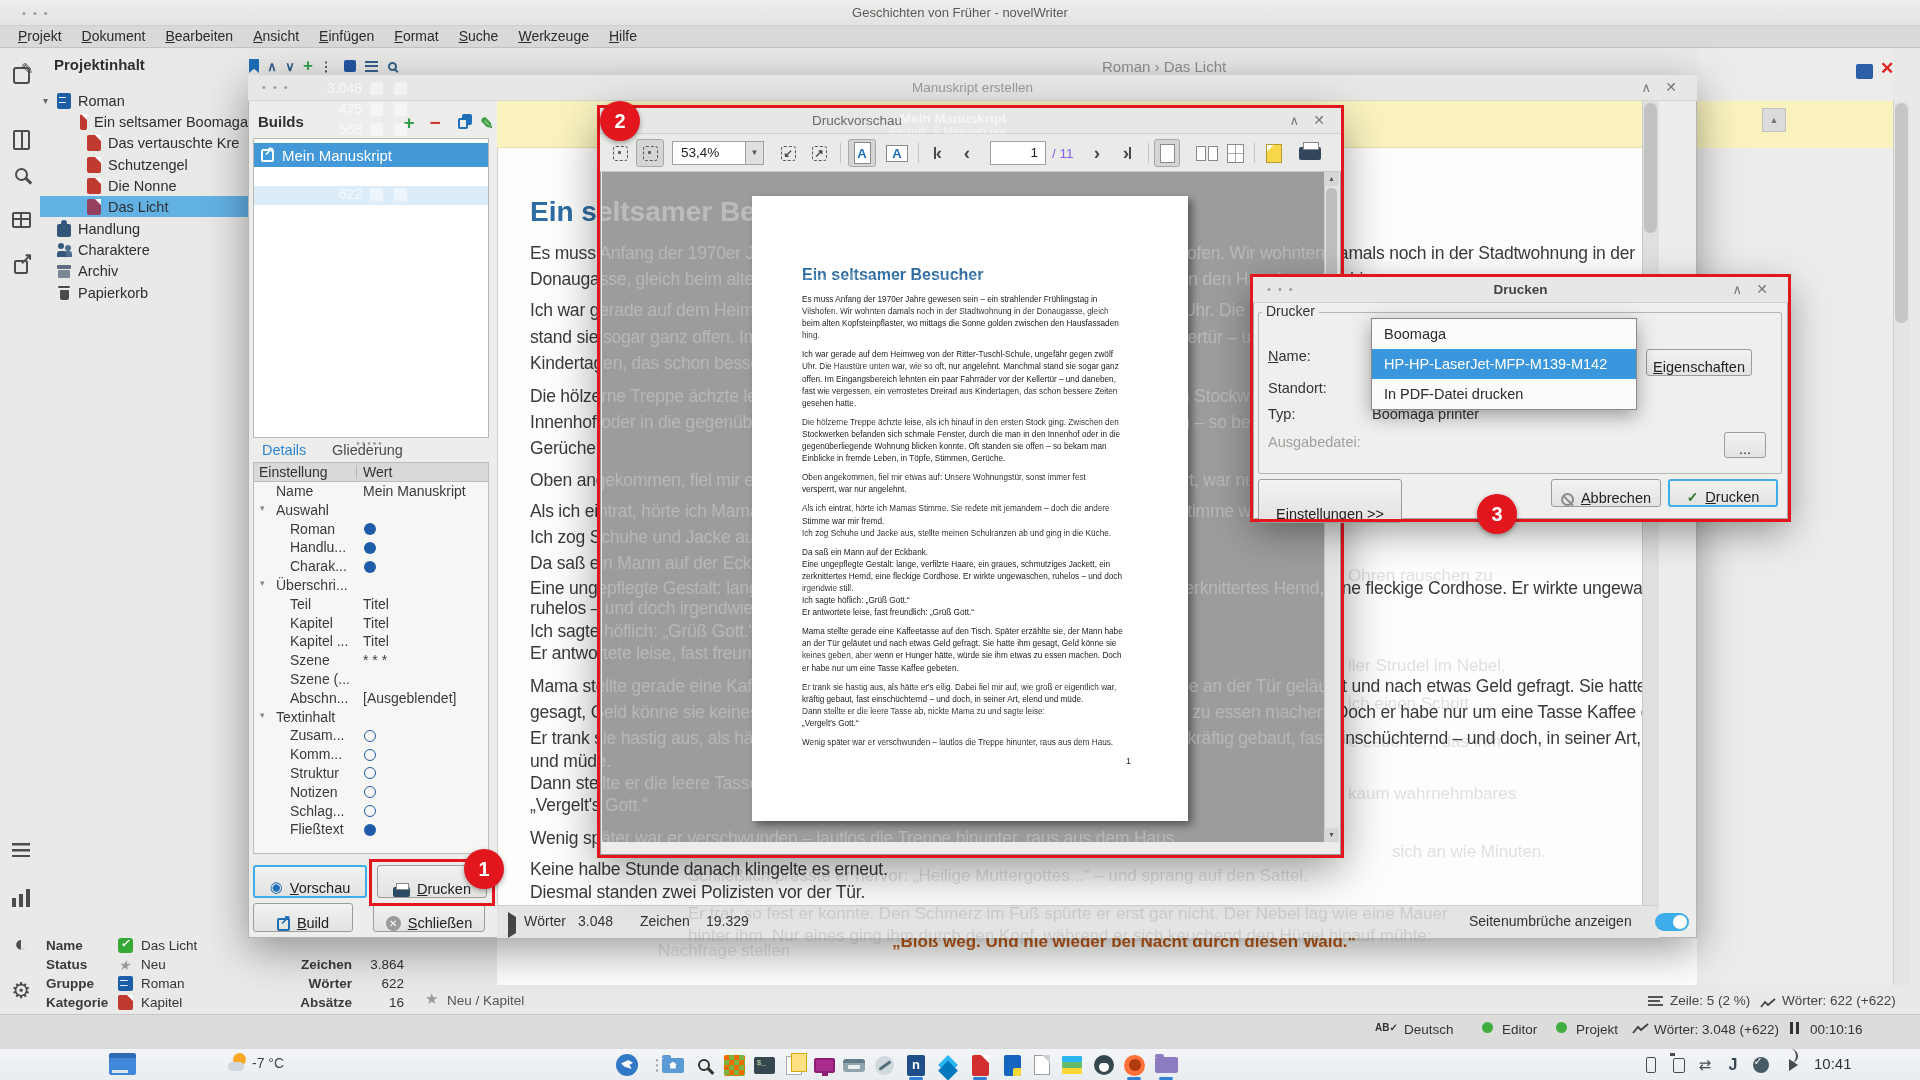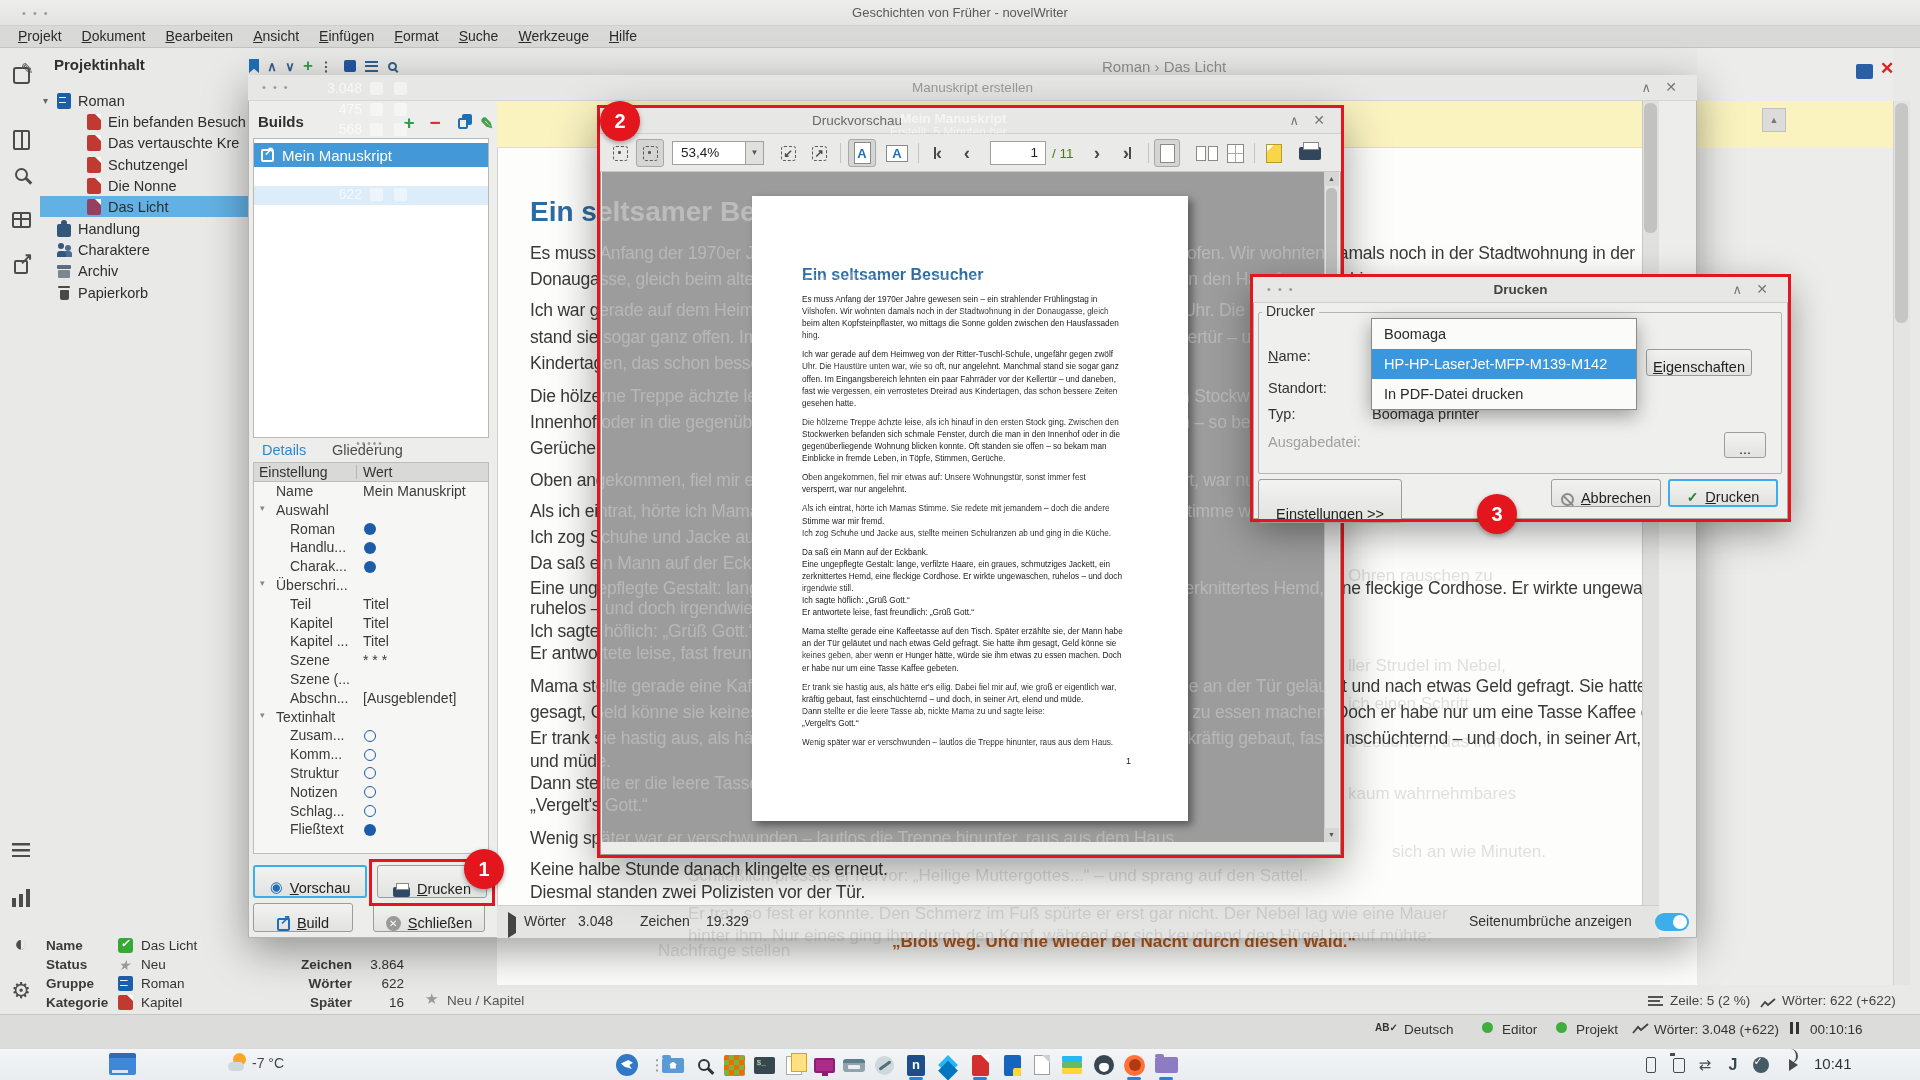--- a/index.html
+++ b/index.html
@@ -245,21 +245,21 @@
   .fit-ico::after{content:"";position:absolute;left:4.5px;top:4.5px;width:3px;height:3px;background:#5a5a58;border-radius:1px}
   .tb-sep{position:absolute;top:9px;width:1px;height:20px;background:#c4c4c2}
   .zoom-combo{position:absolute;left:72px;top:7px;width:74px;height:24px;background:#fff;border:1px solid #a0a0a0;font-size:13.5px;color:#222;line-height:22px;padding-left:8px}
   .zoom-drop{position:absolute;left:146px;top:7px;width:18px;height:24px;background:#e0e0de;border:1px solid #a0a0a0;border-left:none;text-align:center;line-height:22px;font-size:8px;color:#555}
   .zo-ico{width:15px;height:15px;border:1.8px dashed #5a5a58;border-radius:3px;position:relative;font-size:11px;font-weight:bold;text-align:center;line-height:12px}
   .pageA{width:17px;height:22px;background:#fff;border:1px solid #8a8a88;color:#1d6fb7;font-weight:bold;font-size:13px;text-align:center;line-height:21px}
   .pageA.land{width:22px;height:17px;line-height:16px}
   .navg{font-size:19px;font-weight:bold;color:#4a4a4a;display:flex;align-items:center}
   .navg .bar{width:2px;height:12px;background:#4a4a4a;display:inline-block}
   .page-field{position:absolute;left:390px;top:7px;width:56px;height:24px;background:#fff;border:1px solid #a0a0a0;font-size:13.5px;text-align:right;padding-right:7px;line-height:22px;color:#222}
-  .page-total{position:absolute;left:452px;top:12px;font-size:13.5px;color:#4d7c0f}
+  .page-total{position:absolute;left:452px;top:12px;font-size:13.5px;color:#8b5cf6}
   .pg-ico{background:#fff;border:1px solid #8a8a88}
   .pg-single{width:15px;height:19px}
   .pg-facing{width:10px;height:15px;box-shadow:12px 0 0 -1px #fff,12px 0 0 0 #8a8a88}
   .pg-multi{width:17px;height:19px;background-image:linear-gradient(#aaa 1px,transparent 1px),linear-gradient(90deg,#aaa 1px,transparent 1px);background-size:8px 9px;background-position:-1px -1px}
   .pg-setup{width:16px;height:19px;background:#f7d64a;border:1px solid #b89a2a;position:relative}
   .pg-setup::after{content:"";position:absolute;left:0;top:0;width:7px;height:7px;background:#fff;clip-path:polygon(0 0,100% 0,0 100%)}
   .pv-printer{position:relative;width:22px;height:13px;background:#32475c;border-radius:2px}
   .pv-printer::before{content:"";position:absolute;left:4px;top:-5px;width:14px;height:6px;background:#fff;border:1px solid #888}
   .pv-content{left:602px;top:172px;width:722px;height:670px;background:#9c9c9c}
   .pv-scroll{left:1324px;top:172px;width:15px;height:670px;background:#e3e3e1;border-left:1px solid #c9c9c7}
@@ -400,21 +400,21 @@
           <i class="ti"></i>
         </span>
         <span class="t-label nw">Roman</span>
       </div>
 
       <div class="abs tree-item ic-file-red ind-2" style="top: 31px;">
         <span class="t-arrow">▾</span>
         <span class="t-ico">
           <i class="ti"></i>
         </span>
-        <span class="t-label nw">Ein befanden Besuch</span>
+        <span class="t-label nw">Ein seltsamer Boomaga</span>
       </div>
 
       <div class="abs tree-item ic-file-red ind-2" style="top: 52px;">
         <span class="t-arrow">▾</span>
         <span class="t-ico">
           <i class="ti"></i>
         </span>
         <span class="t-label nw">Das vertauschte Kre</span>
       </div>
 
@@ -536,21 +536,21 @@
         <span class="lab">Zeichen</span>
         <span class="val">3.864</span>
       </div>
 
       <div class="abs stat-row" style="left: 282px; top: 974px;">
         <span class="lab">Wörter</span>
         <span class="val">622</span>
       </div>
 
       <div class="abs stat-row" style="left: 282px; top: 993px;">
-        <span class="lab">Später</span>
+        <span class="lab">Absätze</span>
         <span class="val">16</span>
       </div>
     </div>
 
   <div class="abs statusbar"></div>
   <div class="abs sb-item" style="left:1375px">
       <span class="ab-ico">AB✓</span>
     </div>
   <div class="abs sb-item" style="left:1404px">
       <span>Deutsch</span>

